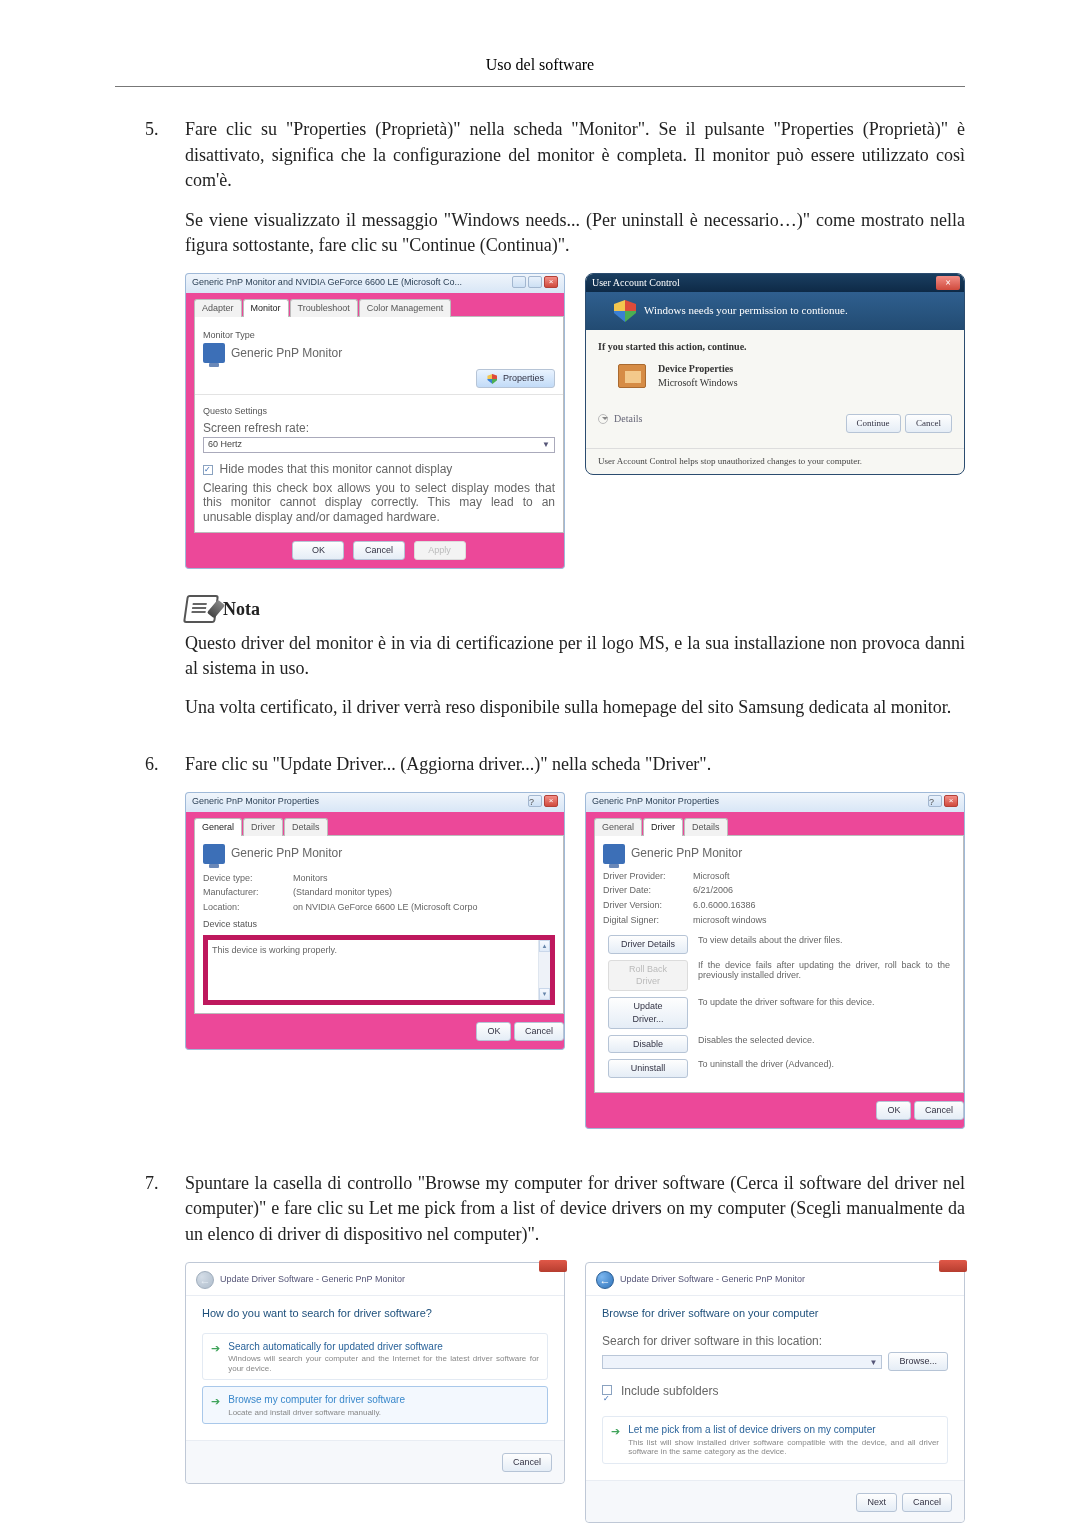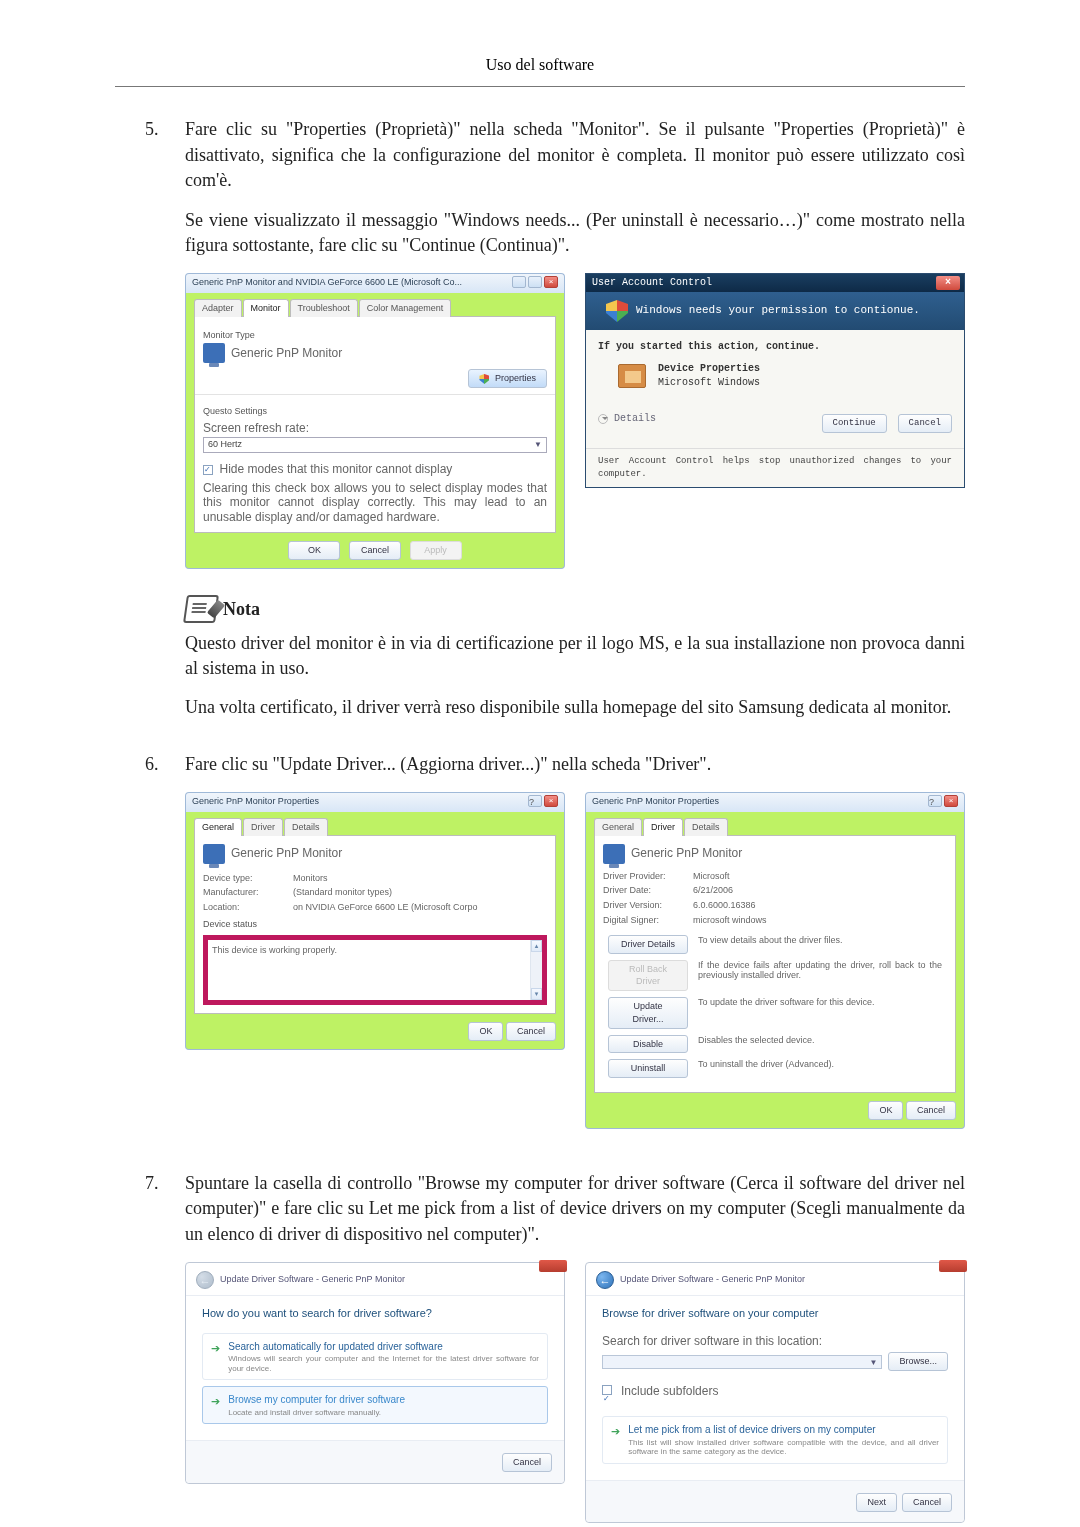--- a/index.html
+++ b/index.html
@@ -97,22 +97,22 @@
     background: linear-gradient(#f38e86,#d04a3d);
     border-color: #b34038;
     color:#fff;
     font-size:8px;
     text-align:center;
     line-height:10px;
   }
   .win-body {
     border: 1px solid #9fb9d8;
     border-top: none;
-    background: #bef264;
-    padding: 6px 8px 8px 8px;
+    background: #ec4899;
+    padding: 6px 0 8px 8px;
     border-radius: 0 0 4px 4px;
   }
   .tabs { display:flex; margin-bottom:-1px; }
   .tab {
     font-size: 9px;
     padding: 2px 7px;
     border: 1px solid #bcbcbc;
     background: #f2f2f2;
     border-bottom: none;
     margin-right: 1px;
@@ -162,23 +162,23 @@
   .chk { display:inline-block; width:10px; height:10px; border:1px solid #8aa2c0; background:#fff; margin-right:4px; vertical-align:middle; }
   .chk.on::after{ content:"✓"; font-size:8px; color:#3468b0; position:relative; top:-3px; left:0; }
   .grp-label { font-size:9px; color:#555; margin: 4px 0 2px; }
 
   .bottom-btns { text-align:center; margin-top: 8px; }
   .bottom-btns .btn { margin: 0 3px; min-width: 52px; text-align:center; }
 
   
   .uac {
     border: 1px solid #2b4c6f;
-    border-radius: 0;
+    border-radius: 8px;
     overflow: hidden;
-    font-family: Liberation Mono, monospace;
+    font-family: Liberation Serif, serif;
     background:#f7f7f3;
   }
   .uac-head {
     background: linear-gradient(#1a3e60,#0e2a47);
     color:#fff;
     display:flex;
     align-items:center;
     justify-content:space-between;
     padding: 2px 4px 2px 6px;
   }
@@ -186,21 +186,21 @@
   .uac-close {
     width: 24px; height: 14px;
     background: linear-gradient(#f38e86,#d04a3d);
     border-radius: 2px;
     color:#fff; font-weight:bold; font-size:10px; text-align:center; line-height:13px;
   }
   .uac-banner {
     background: linear-gradient(#2f5f8f,#224b72);
     color:#fff;
     font-size: 11px;
-    padding: 8px 20px;
+    padding: 8px 28px;
     display:flex; align-items:center; gap:8px;
   }
   .shield {
     width: 22px; height: 22px;
     background:
       conic-gradient(#de4b3a 0 90deg, #4cae52 90deg 180deg, #3b7fd2 180deg 270deg, #f3c64e 270deg 360deg);
     clip-path: polygon(50% 0, 100% 18%, 100% 60%, 50% 100%, 0 60%, 0 18%);
   }
   .uac-body { padding: 10px 12px; }
   .uac-body .line { font-size: 10px; font-weight: bold; color:#333; margin-bottom: 8px; }

